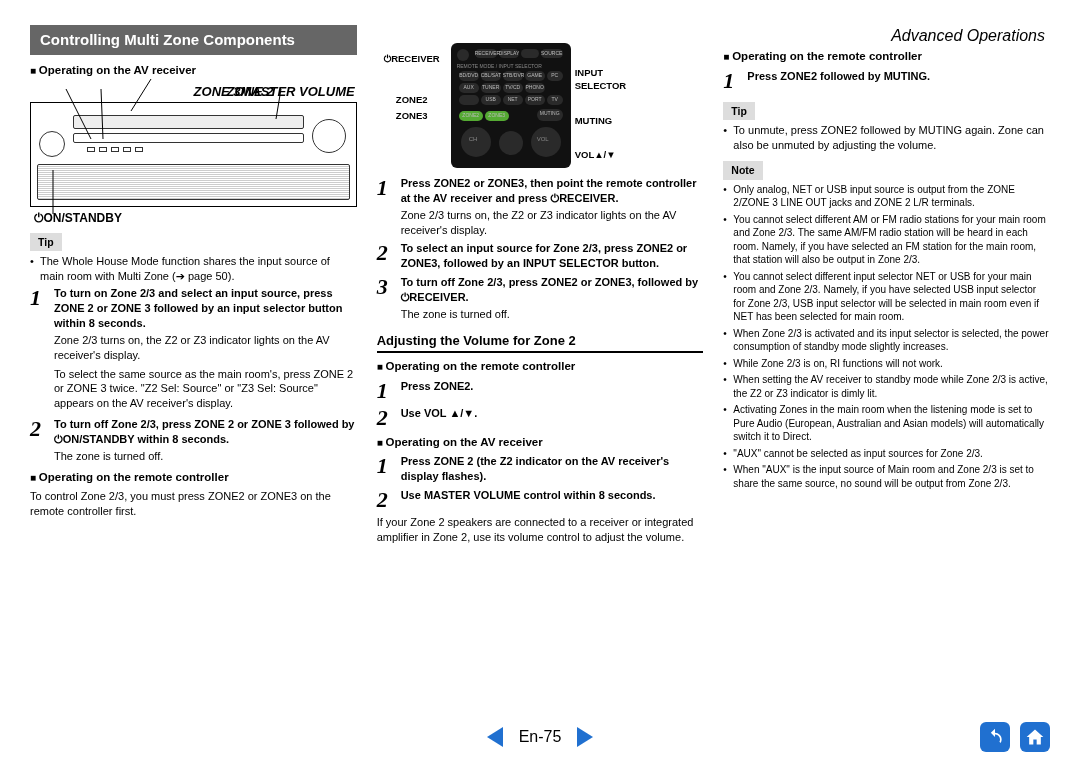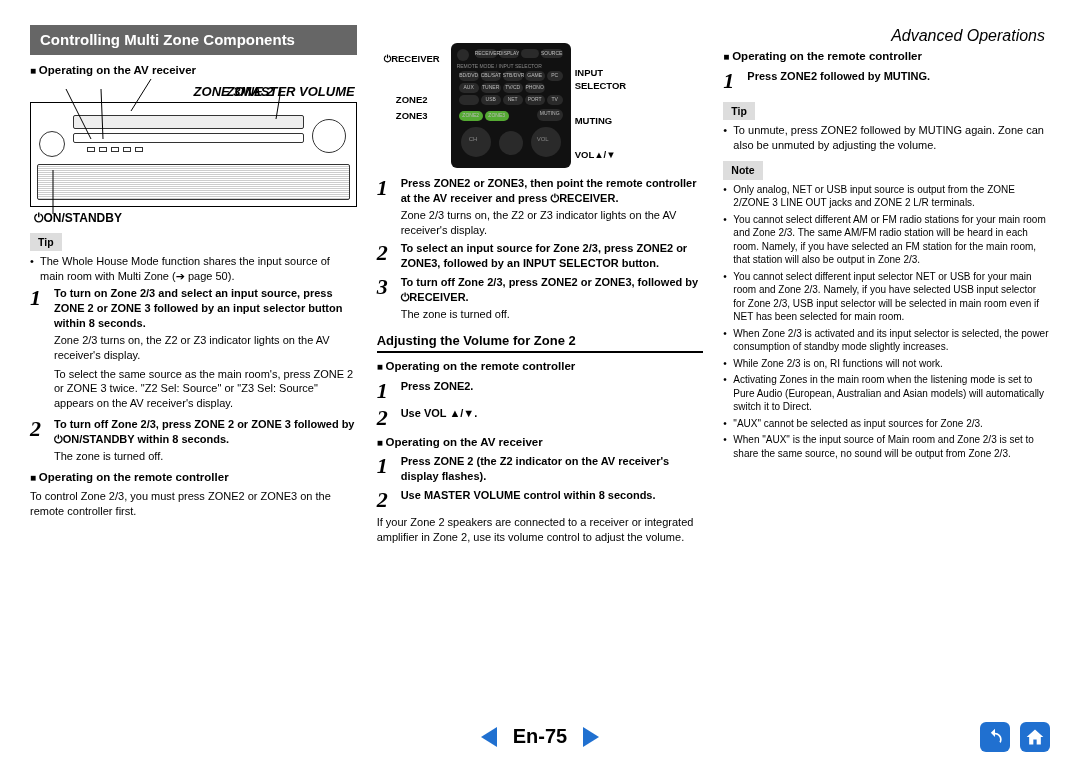--- a/index.html
+++ b/index.html
@@ -179,22 +179,22 @@
     position: absolute;
     bottom: 0;
     left: 0;
     right: 0;
     height: 55px;
     display: flex;
     align-items: center;
     justify-content: center;
   }
   .page-num {
-    font-size: 20px;
-    font-weight: bold;
+    font-size: 16px;
+    font-weight: normal;
   }
   .tri-left, .tri-right {
     width: 0; height: 0;
     border-top: 10px solid transparent;
     border-bottom: 10px solid transparent;
     margin: 0 16px;
   }
   .tri-left { border-right: 16px solid #2070d0; }
   .tri-right { border-left: 16px solid #2070d0; }
   .footer-icons {
@@ -397,20 +397,21 @@
       <li>To unmute, press ZONE2 followed by MUTING again. Zone can also be unmuted by adjusting the volume.</li>
     </ul>
 
     <div class="tip-box">Note</div>
     <ul class="bullet-list small" id="note-list">
         <li>Only analog, NET or USB input source is output from the ZONE 2/ZONE 3 LINE OUT jacks and ZONE 2 L/R terminals.</li>
         <li>You cannot select different AM or FM radio stations for your main room and Zone 2/3. The same AM/FM radio station will be heard in each room. Namely, if you have selected an FM station for the main room, that station will also be output in Zone 2/3.</li>
         <li>You cannot select different input selector NET or USB for your main room and Zone 2/3. Namely, if you have selected USB input selector for Zone 2/3, USB input selector will be selected in main room even if NET has been selected for main room.</li>
         <li>When Zone 2/3 is activated and its input selector is selected, the power consumption of standby mode slightly increases.</li>
         <li>While Zone 2/3 is on, RI functions will not work.</li>
+        <li>When setting the AV receiver to standby mode while Zone 2/3 is active, the Z2 or Z3 indicator is dimly lit.</li>
         <li>Activating Zones in the main room when the listening mode is set to Pure Audio (European, Australian and Asian models) will automatically switch it to Direct.</li>
         <li>"AUX" cannot be selected as input sources for Zone 2/3.</li>
         <li>When "AUX" is the input source of Main room and Zone 2/3 is set to share the same source, no sound will be output from Zone 2/3.</li>
       </ul>
   </div>
 
 </div>
 
 <div class="footer">
   <div class="tri-left"></div>

